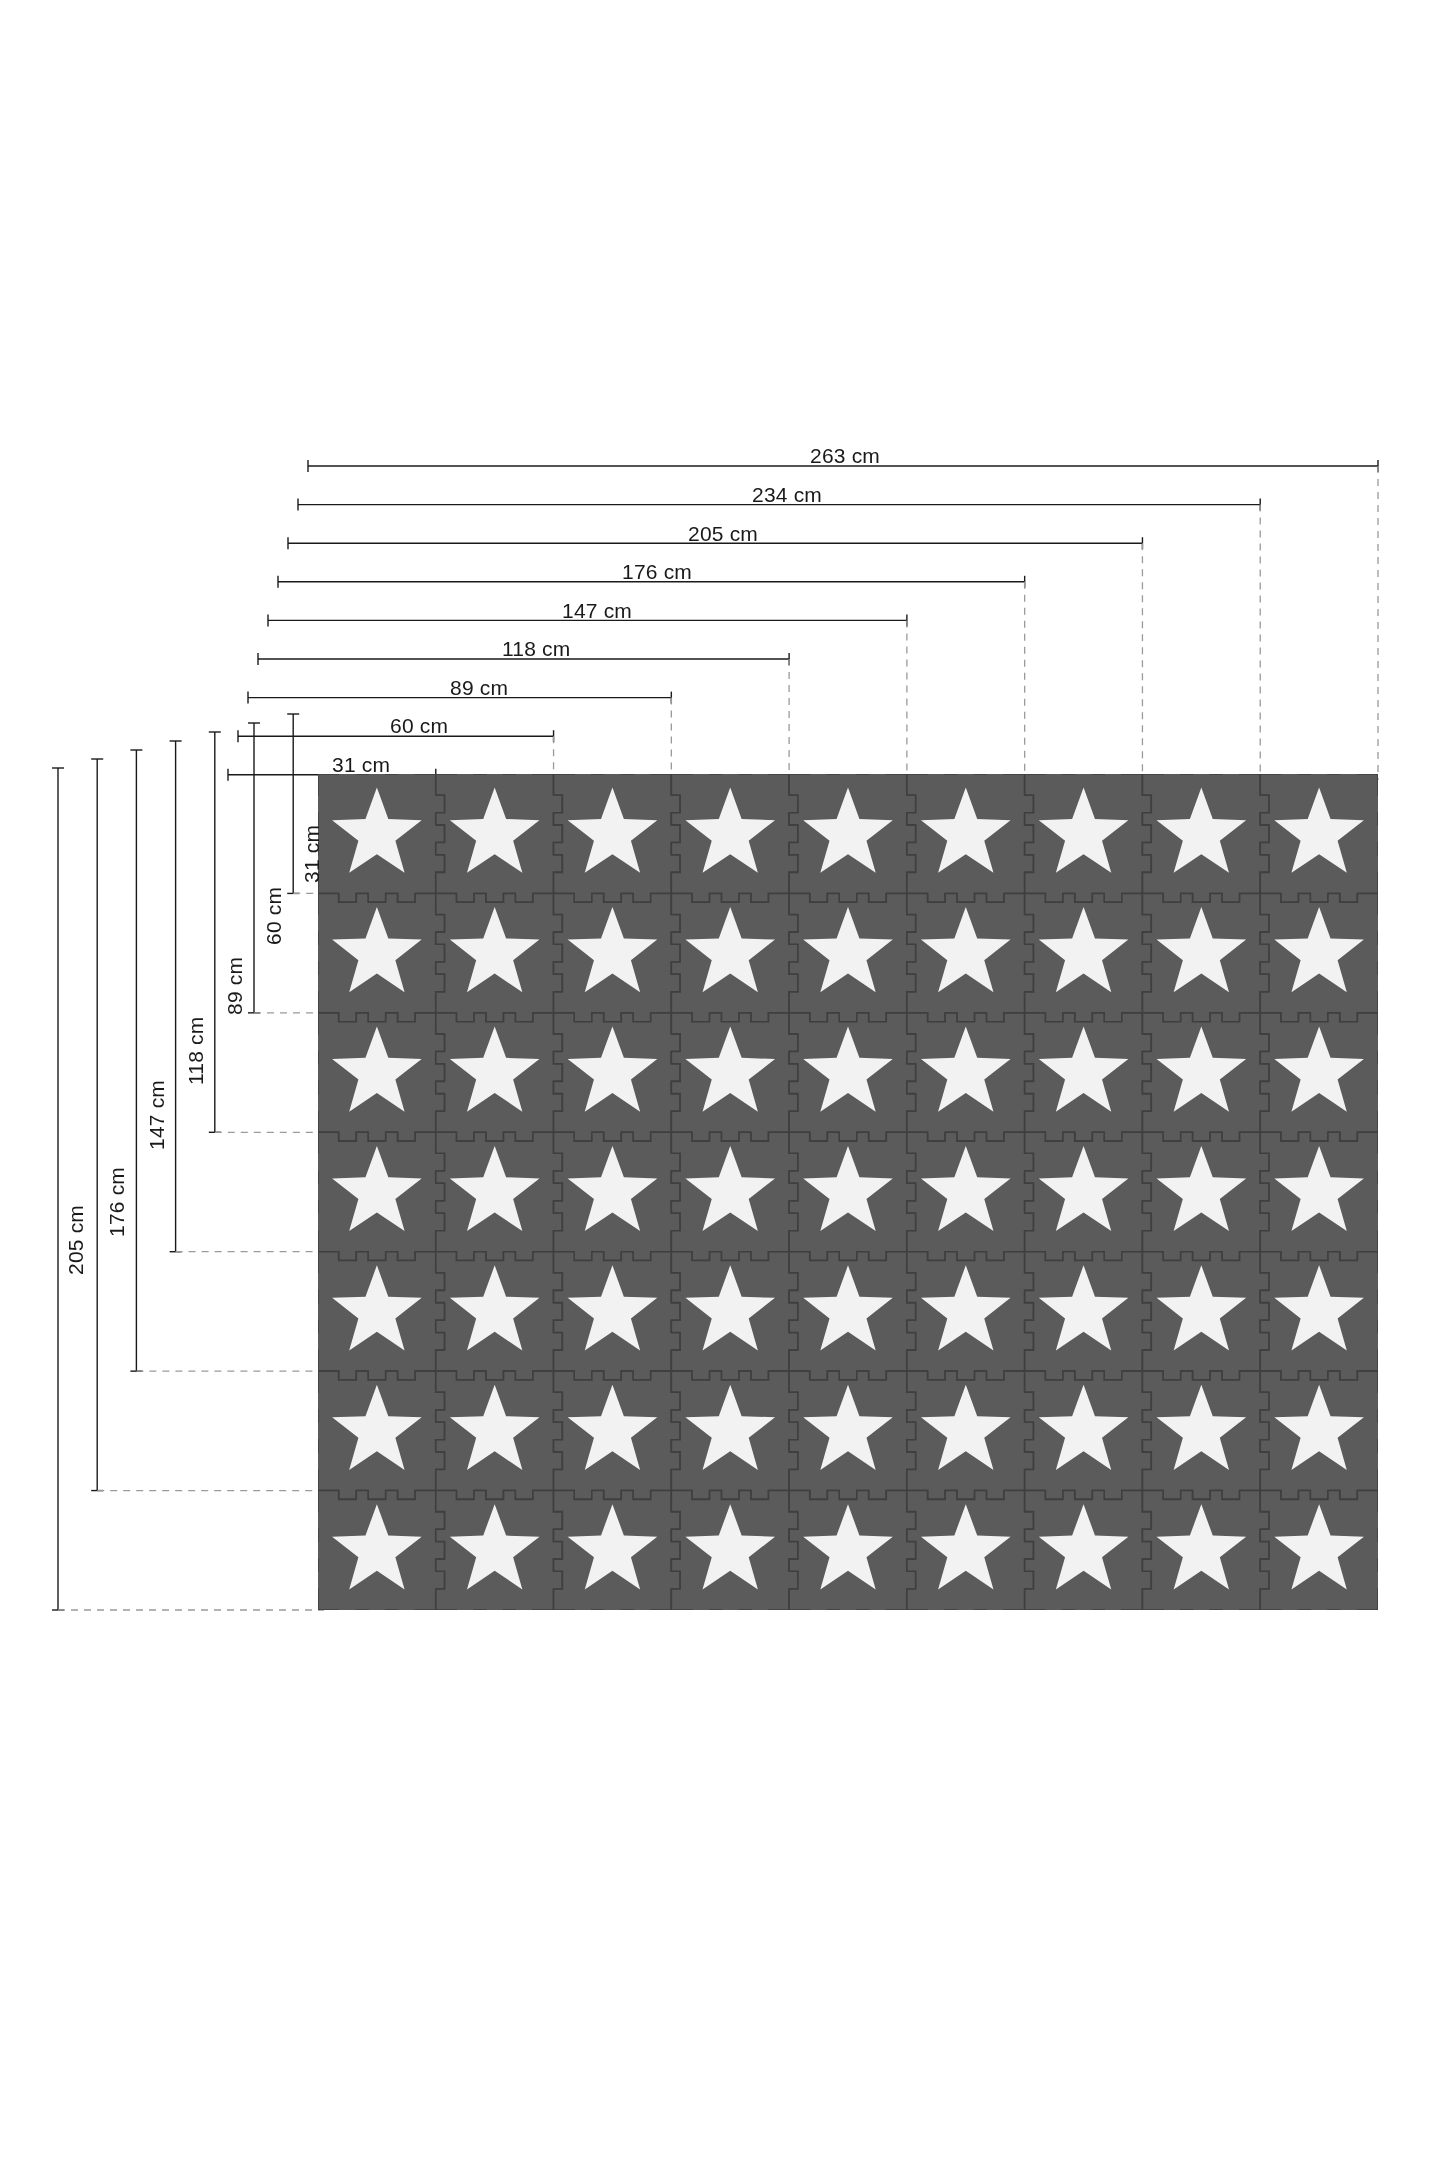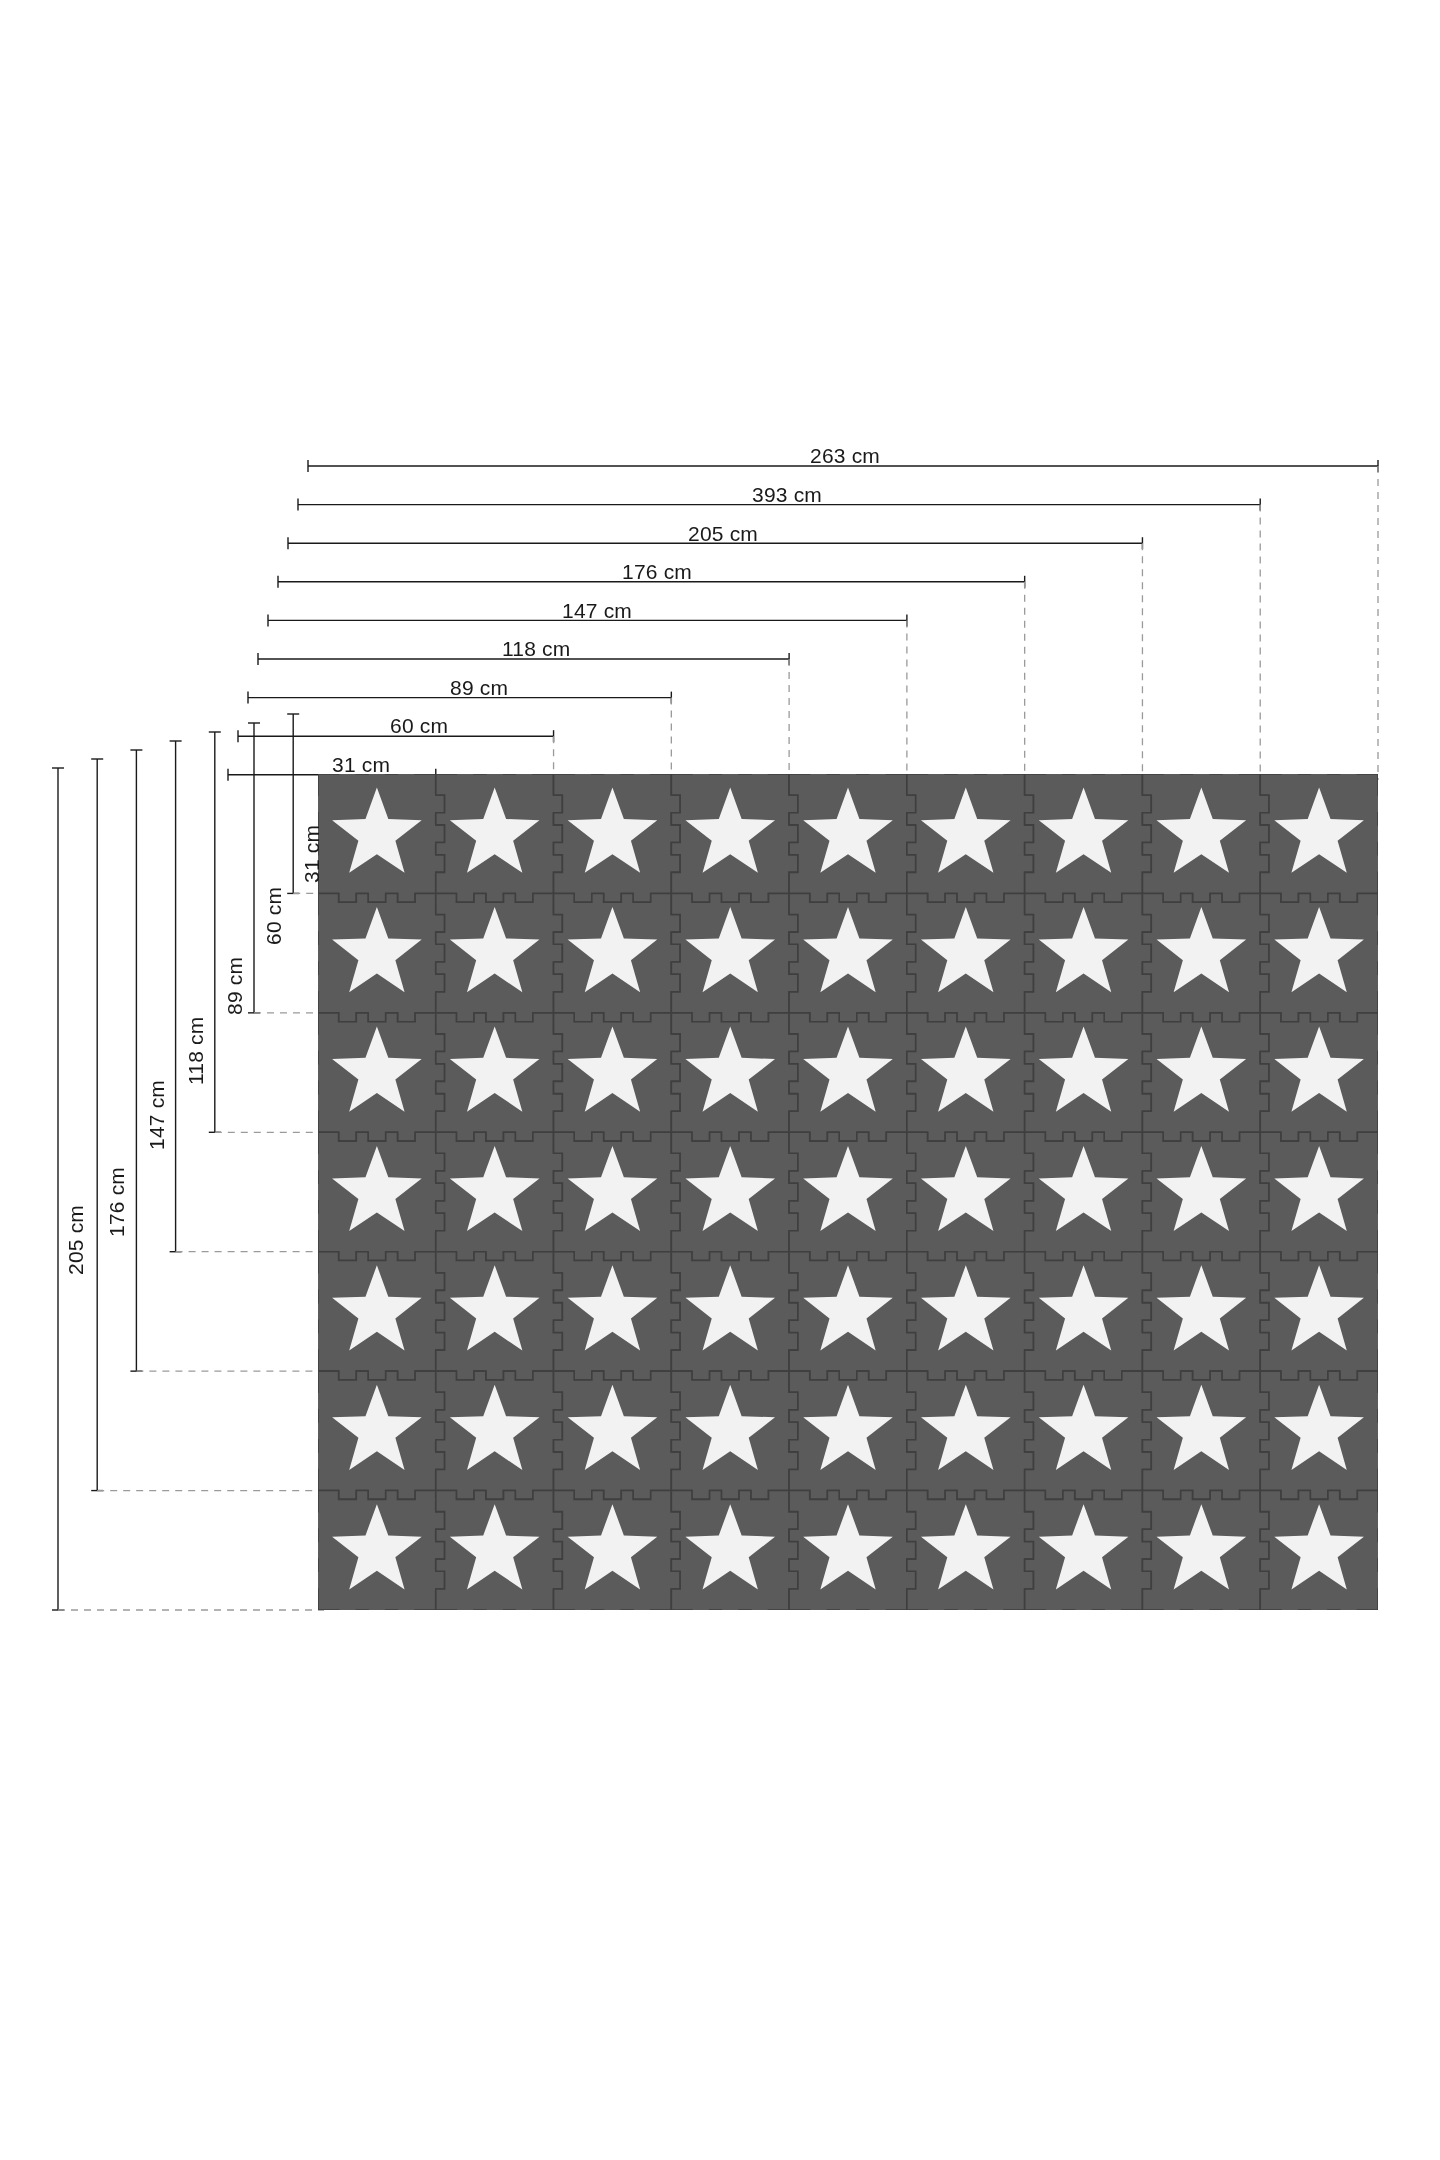--- a/index.html
+++ b/index.html
@@ -379,21 +379,21 @@
           </g>
           <g>
             <path d="M 942.2222222222222 716.5714285714286 L 962.8333333333333 716.5714285714286 L 962.8333333333333 725.4047619047619 L 980.5 725.4047619047619 L 980.5 716.5714285714286 L 992.2777777777777 716.5714285714286 L 992.2777777777777 725.4047619047619 L 1009.9444444444445 725.4047619047619 L 1009.9444444444445 716.5714285714286 L 1021.7222222222221 716.5714285714286 L 1021.7222222222221 725.4047619047619 L 1039.3888888888887 725.4047619047619 L 1039.3888888888887 716.5714285714286 L 1060 716.5714285714286 L 1060 737.5952380952381 L 1068.8333333333333 737.5952380952381 L 1068.8333333333333 755.2619047619048 L 1060 755.2619047619048 L 1060 767.4523809523808 L 1068.8333333333333 767.4523809523808 L 1068.8333333333333 785.1190476190476 L 1060 785.1190476190476 L 1060 797.3095238095237 L 1068.8333333333333 797.3095238095237 L 1068.8333333333333 814.9761904761905 L 1060 814.9761904761905 L 1060 836 L 1039.3888888888887 836 L 1039.3888888888887 844.8333333333334 L 1021.7222222222221 844.8333333333334 L 1021.7222222222221 836 L 1009.9444444444445 836 L 1009.9444444444445 844.8333333333334 L 992.2777777777777 844.8333333333334 L 992.2777777777777 836 L 980.5 836 L 980.5 844.8333333333334 L 962.8333333333333 844.8333333333334 L 962.8333333333333 836 L 942.2222222222222 836 L 942.2222222222222 814.9761904761905 L 951.0555555555555 814.9761904761905 L 951.0555555555555 797.3095238095237 L 942.2222222222222 797.3095238095237 L 942.2222222222222 785.1190476190476 L 951.0555555555555 785.1190476190476 L 951.0555555555555 767.4523809523808 L 942.2222222222222 767.4523809523808 L 942.2222222222222 755.2619047619048 L 951.0555555555555 755.2619047619048 L 951.0555555555555 737.5952380952381 L 942.2222222222222 737.5952380952381 Z" fill="#5b5b5b" stroke="#3f3f3f" stroke-width="1.6"></path>
             <path d="M1001.11,730.17 L1012.53,761.56 L1045.92,762.73 L1019.59,783.29 L1028.80,815.40 L1001.11,796.72 L973.42,815.40 L982.63,783.29 L956.31,762.73 L989.69,761.56 Z" fill="#f2f2f2"></path>
           </g>
         </g>
     </svg>
   </div>
 
   <div class="dim-label" style="left:810px; top:444px;">263 cm</div>
-  <div class="dim-label" style="left:752px; top:483px;">393 cm</div>
+  <div class="dim-label" style="left:752px; top:483px;">234 cm</div>
   <div class="dim-label" style="left:688px; top:522px;">205 cm</div>
   <div class="dim-label" style="left:622px; top:560px;">176 cm</div>
   <div class="dim-label" style="left:562px; top:599px;">147 cm</div>
   <div class="dim-label" style="left:502px; top:637px;">118 cm</div>
   <div class="dim-label" style="left:450px; top:676px;">89 cm</div>
   <div class="dim-label" style="left:390px; top:714px;">60 cm</div>
   <div class="dim-label" style="left:332px; top:753px;">31 cm</div>
 
   <div class="dim-label vert" style="left:64px; top:1275px;">205 cm</div>
   <div class="dim-label vert" style="left:105px; top:1237px;">176 cm</div>

